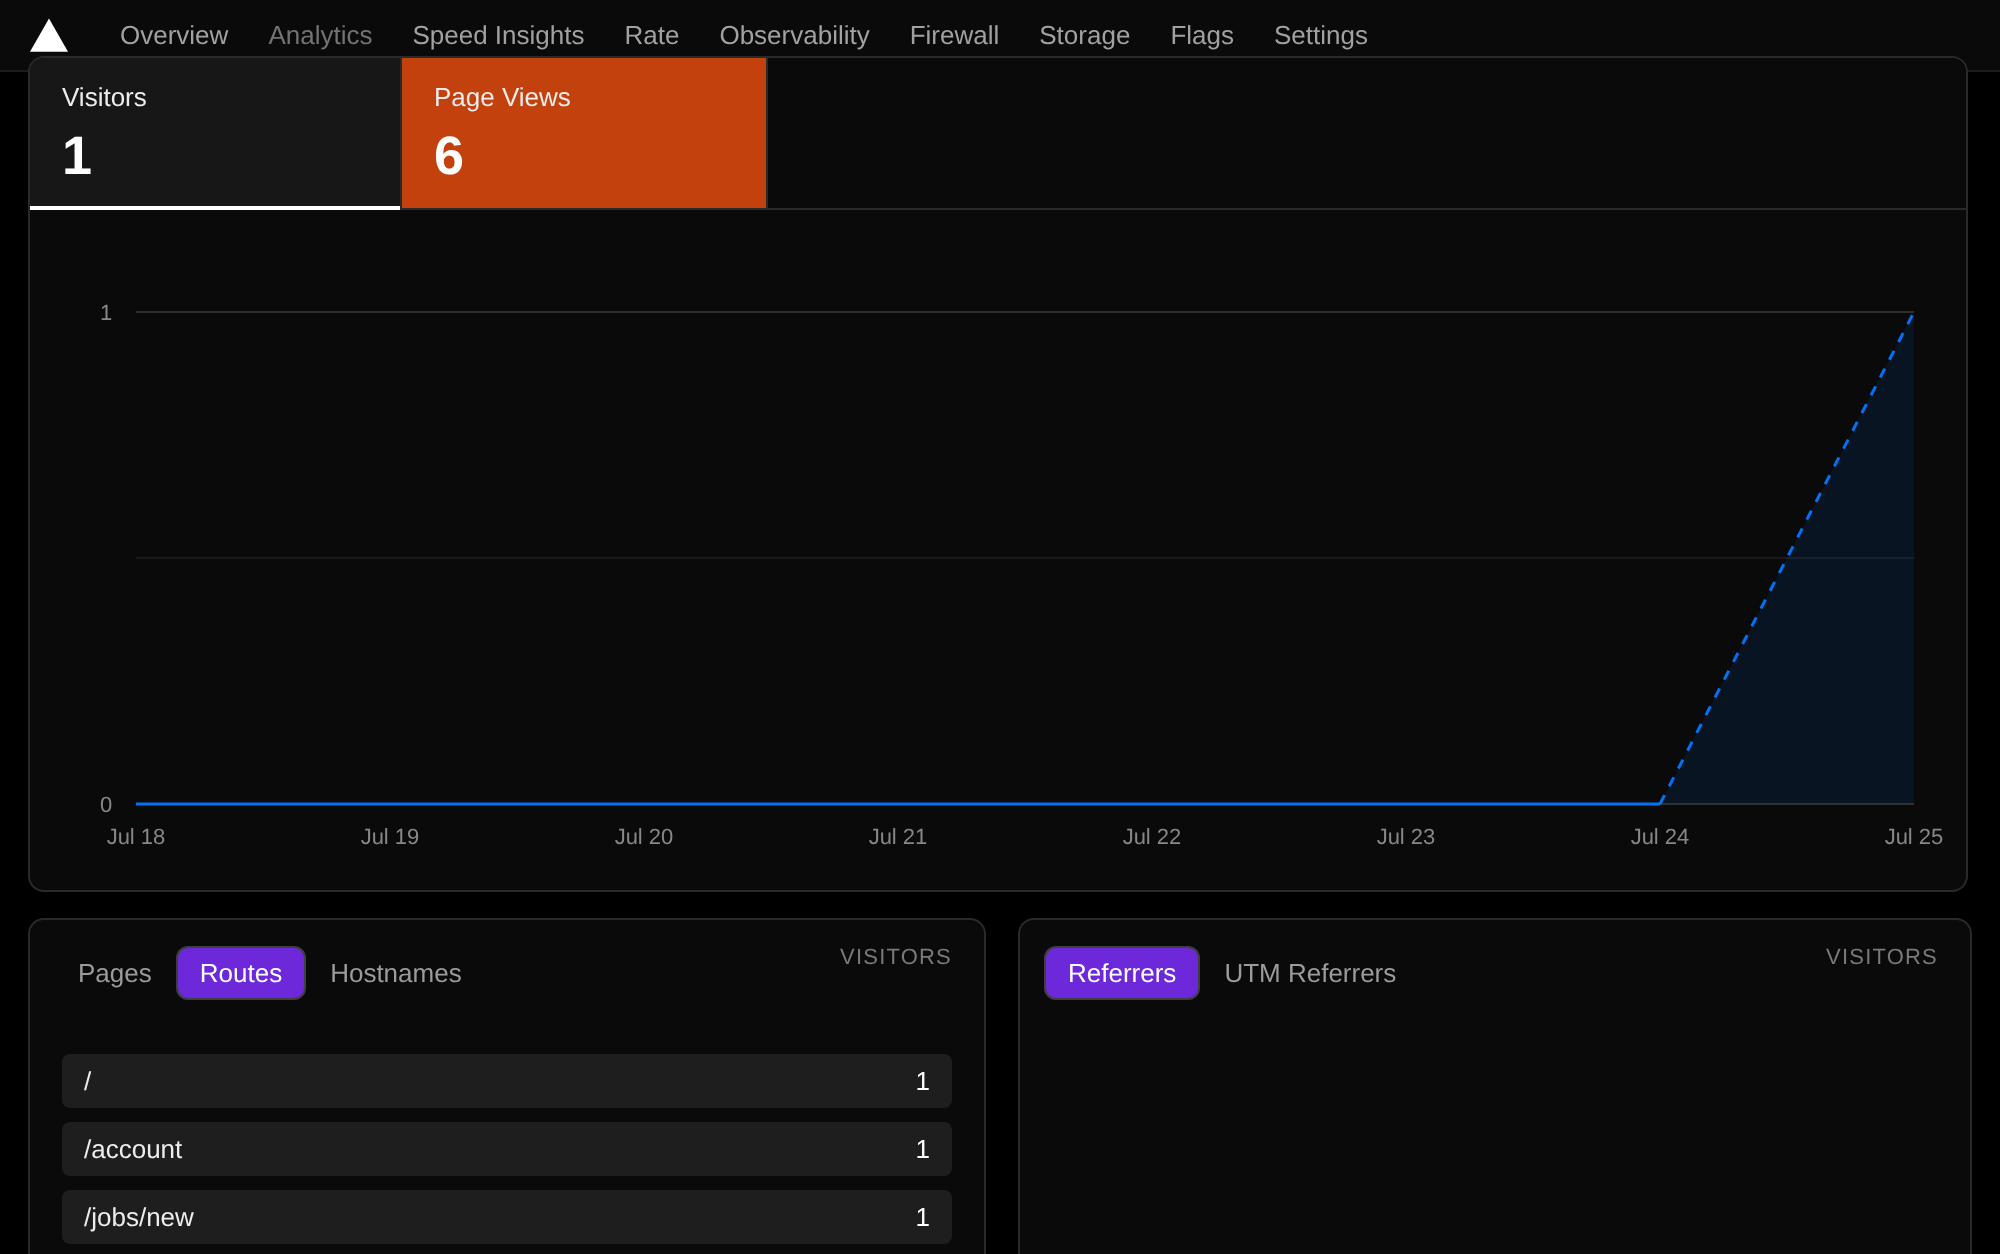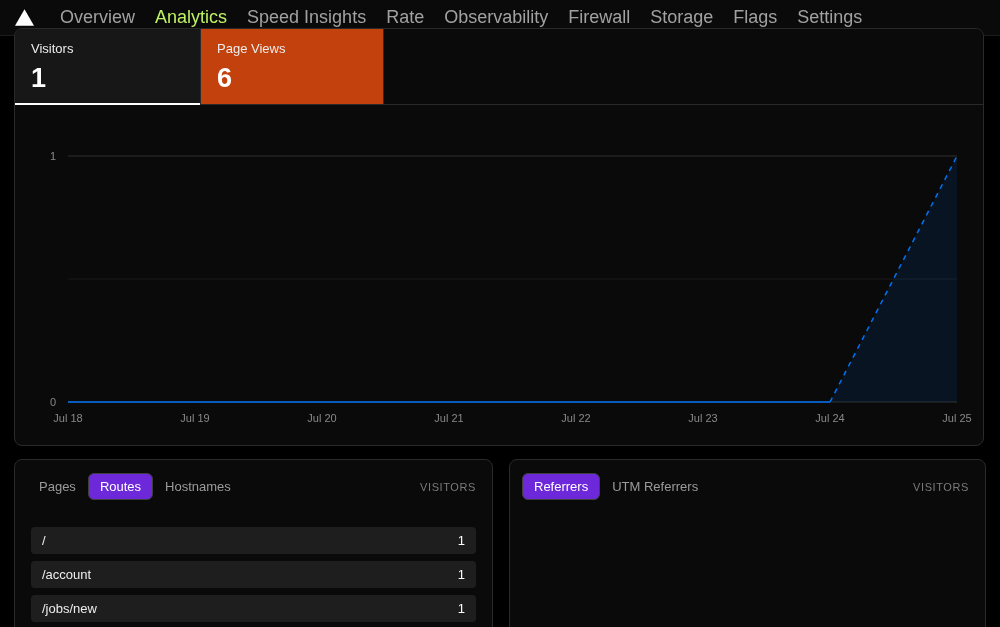--- a/index.html
+++ b/index.html
@@ -16,27 +16,27 @@
     height: 36px;
     background: #0a0a0a;
     display: flex;
     align-items: stretch;
     border-bottom: 1px solid #1c1c1c;
   }
   .logo-wrap { display: flex; align-items: center; padding: 0 16px 0 15px; cursor: pointer; }
   .nav-item {
     display: flex; align-items: center;
     padding: 0 10px;
-    font-size: 18px;
+    font-size: 13px;
     color: #a1a1a1;
     position: relative;
     cursor: pointer;
     white-space: nowrap;
   }
-  .nav-item.active { color: #bef264; }
+  .nav-item.active { color: #737373; }
   .nav-item.active::after {
     content: ""; position: absolute; left: 9px; right: 9px; bottom: -1px;
     height: 2px; background: #fff;
   }
 
   
   .main-card {
     position: absolute; left: 14px; top: 28px;
     width: 970px; height: 418px;
     background: #0a0a0a;
@@ -70,21 +70,21 @@
   .panel {
     position: absolute; top: 459px;
     height: 190px;
     background: #0a0a0a;
     border: 1px solid #2a2a2a;
     border-radius: 8px;
     overflow: hidden;
   }
   .panel.left { left: 14px; width: 479px; }
   .panel.right { left: 509px; width: 477px; }
-  .panel-header { display: flex; align-items: center; padding: 13px 16px 12px 12px; }
+  .panel-header { display: flex; align-items: flex-start; padding: 13px 16px 12px 12px; }
   .tab {
     font-size: 13px; color: #9b9b9b;
     padding: 5px 11px;
     border: 1px solid transparent;
     border-radius: 6px;
     cursor: pointer;
     white-space: nowrap;
   }
   .tab.active { color: #fff; border-color: #3f3f3f; background: #6d28d9; }
   .col-header {

